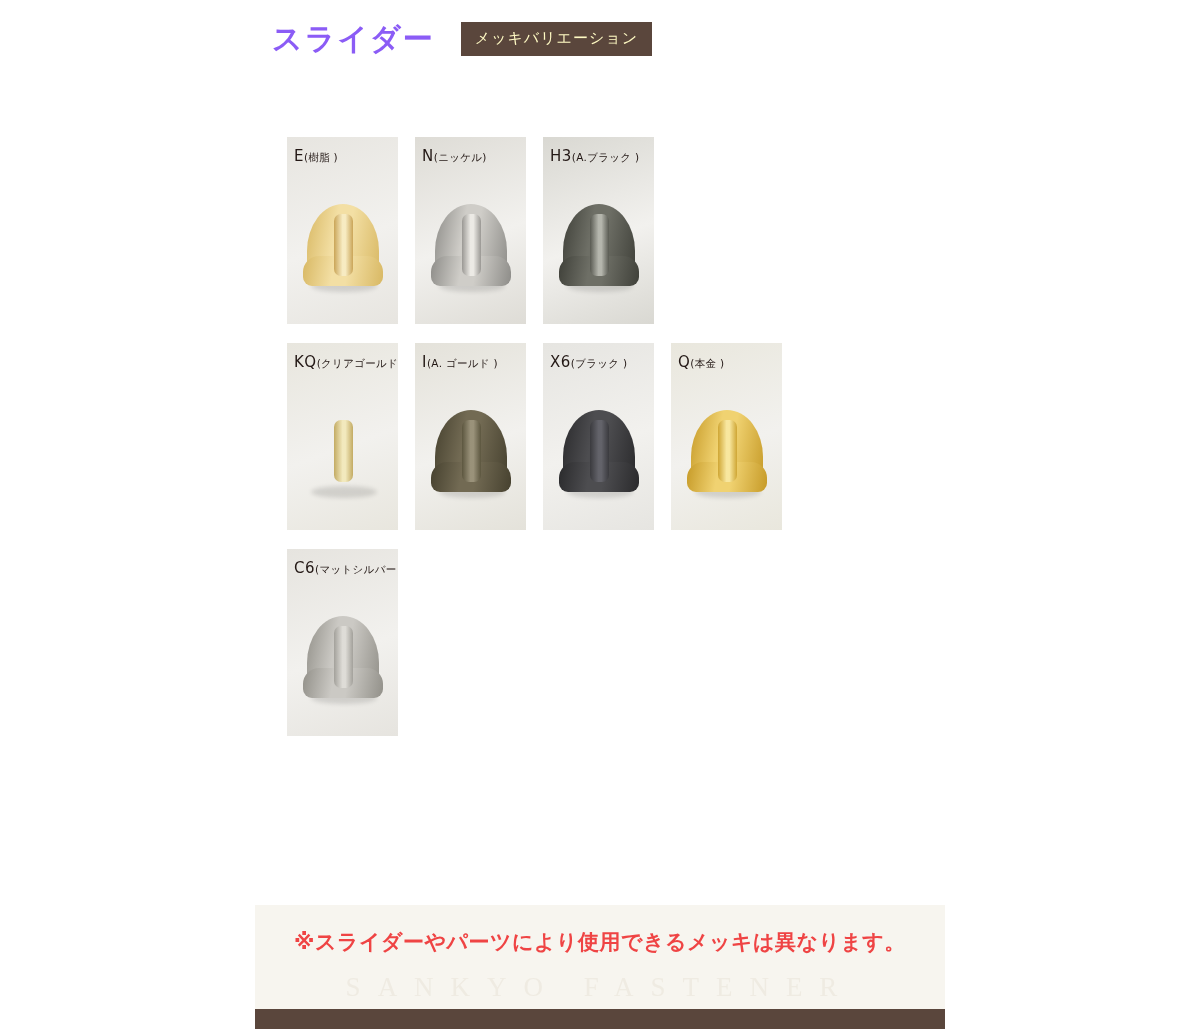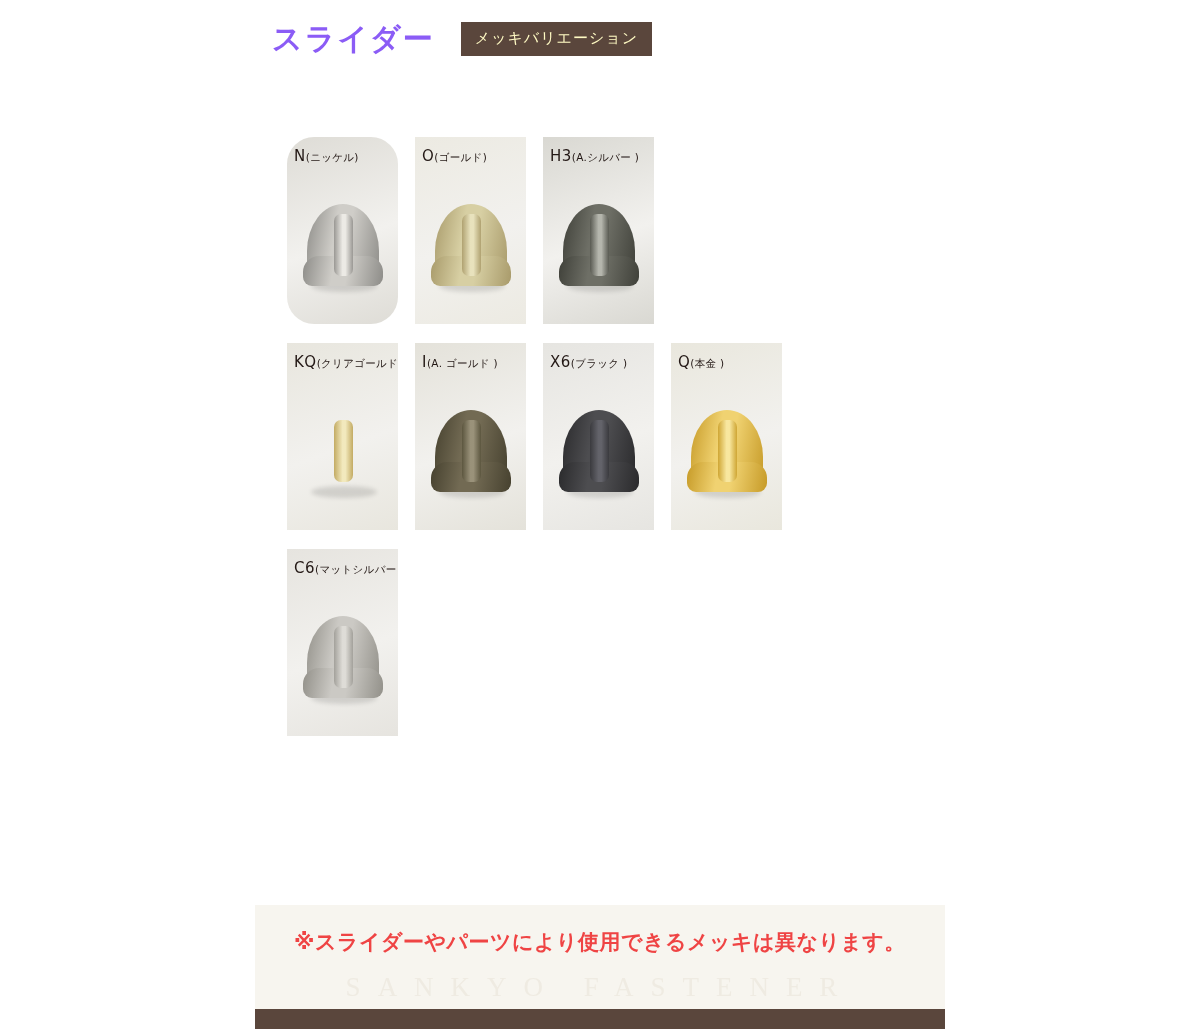--- a/index.html
+++ b/index.html
@@ -177,42 +177,42 @@
 </head>
 <body>
 
 <div class="header">
   <div class="page-title">スライダー</div>
   <div class="title-badge">メッキバリエーション</div>
 </div>
 
 <div class="grid" id="swatch-grid">
     <div class="row">
-      <div class="cell" style="background: linear-gradient(160deg, rgb(222, 220, 214) 0%, rgb(242, 241, 238) 55%, rgb(222, 220, 214) 100%); border-radius: 27px;">
+      <div class="cell" style="background: linear-gradient(160deg, rgb(231, 229, 224) 0%, rgb(242, 241, 238) 55%, rgb(231, 229, 224) 100%);">
+        <div class="label"><span class="code">E</span><span class="jp">(樹脂 )</span></div>
+        <div class="slider-wrap">
+          <div class="slider">
+            <div class="shadow"></div>
+            <div class="dome" style="background: linear-gradient(100deg, rgb(216, 184, 99) 0%, rgb(243, 223, 164) 38%, rgb(243, 223, 164) 55%, rgb(216, 184, 99) 100%);"></div>
+            <div class="tab" style="background: linear-gradient(90deg, rgb(202, 165, 88) 0%, rgb(247, 235, 194) 45%, rgb(247, 235, 194) 60%, rgb(202, 165, 88) 100%);"></div>
+          </div>
+        </div>
+      </div>
+      <div class="cell" style="background: linear-gradient(160deg, rgb(222, 220, 214) 0%, rgb(242, 241, 238) 55%, rgb(222, 220, 214) 100%);">
         <div class="label"><span class="code">N</span><span class="jp">(ニッケル)</span></div>
         <div class="slider-wrap">
           <div class="slider">
             <div class="shadow"></div>
             <div class="dome" style="background: linear-gradient(100deg, rgb(141, 140, 136) 0%, rgb(207, 205, 200) 38%, rgb(207, 205, 200) 55%, rgb(141, 140, 136) 100%);"></div>
             <div class="tab" style="background: linear-gradient(90deg, rgb(154, 152, 148) 0%, rgb(236, 234, 229) 45%, rgb(236, 234, 229) 60%, rgb(154, 152, 148) 100%);"></div>
           </div>
         </div>
       </div>
-      <div class="cell" style="background: linear-gradient(160deg, rgb(236, 234, 226) 0%, rgb(242, 241, 238) 55%, rgb(236, 234, 226) 100%);">
-        <div class="label"><span class="code">O</span><span class="jp">(ゴールド)</span></div>
-        <div class="slider-wrap">
-          <div class="slider">
-            <div class="shadow"></div>
-            <div class="dome" style="background: linear-gradient(100deg, rgb(168, 154, 106) 0%, rgb(215, 207, 163) 38%, rgb(215, 207, 163) 55%, rgb(168, 154, 106) 100%);"></div>
-            <div class="tab" style="background: linear-gradient(90deg, rgb(176, 162, 113) 0%, rgb(232, 226, 189) 45%, rgb(232, 226, 189) 60%, rgb(176, 162, 113) 100%);"></div>
-          </div>
-        </div>
-      </div>
       <div class="cell" style="background: linear-gradient(160deg, rgb(217, 216, 210) 0%, rgb(242, 241, 238) 55%, rgb(217, 216, 210) 100%);">
-        <div class="label"><span class="code">H3</span><span class="jp">(A.シルバー )</span></div>
+        <div class="label"><span class="code">H3</span><span class="jp">(A.ブラック )</span></div>
         <div class="slider-wrap">
           <div class="slider">
             <div class="shadow"></div>
             <div class="dome" style="background: linear-gradient(100deg, rgb(63, 64, 57) 0%, rgb(110, 111, 102) 38%, rgb(110, 111, 102) 55%, rgb(63, 64, 57) 100%);"></div>
             <div class="tab" style="background: linear-gradient(90deg, rgb(89, 90, 82) 0%, rgb(181, 182, 173) 45%, rgb(181, 182, 173) 60%, rgb(89, 90, 82) 100%);"></div>
           </div>
         </div>
       </div>
     </div>
     <div class="row">

